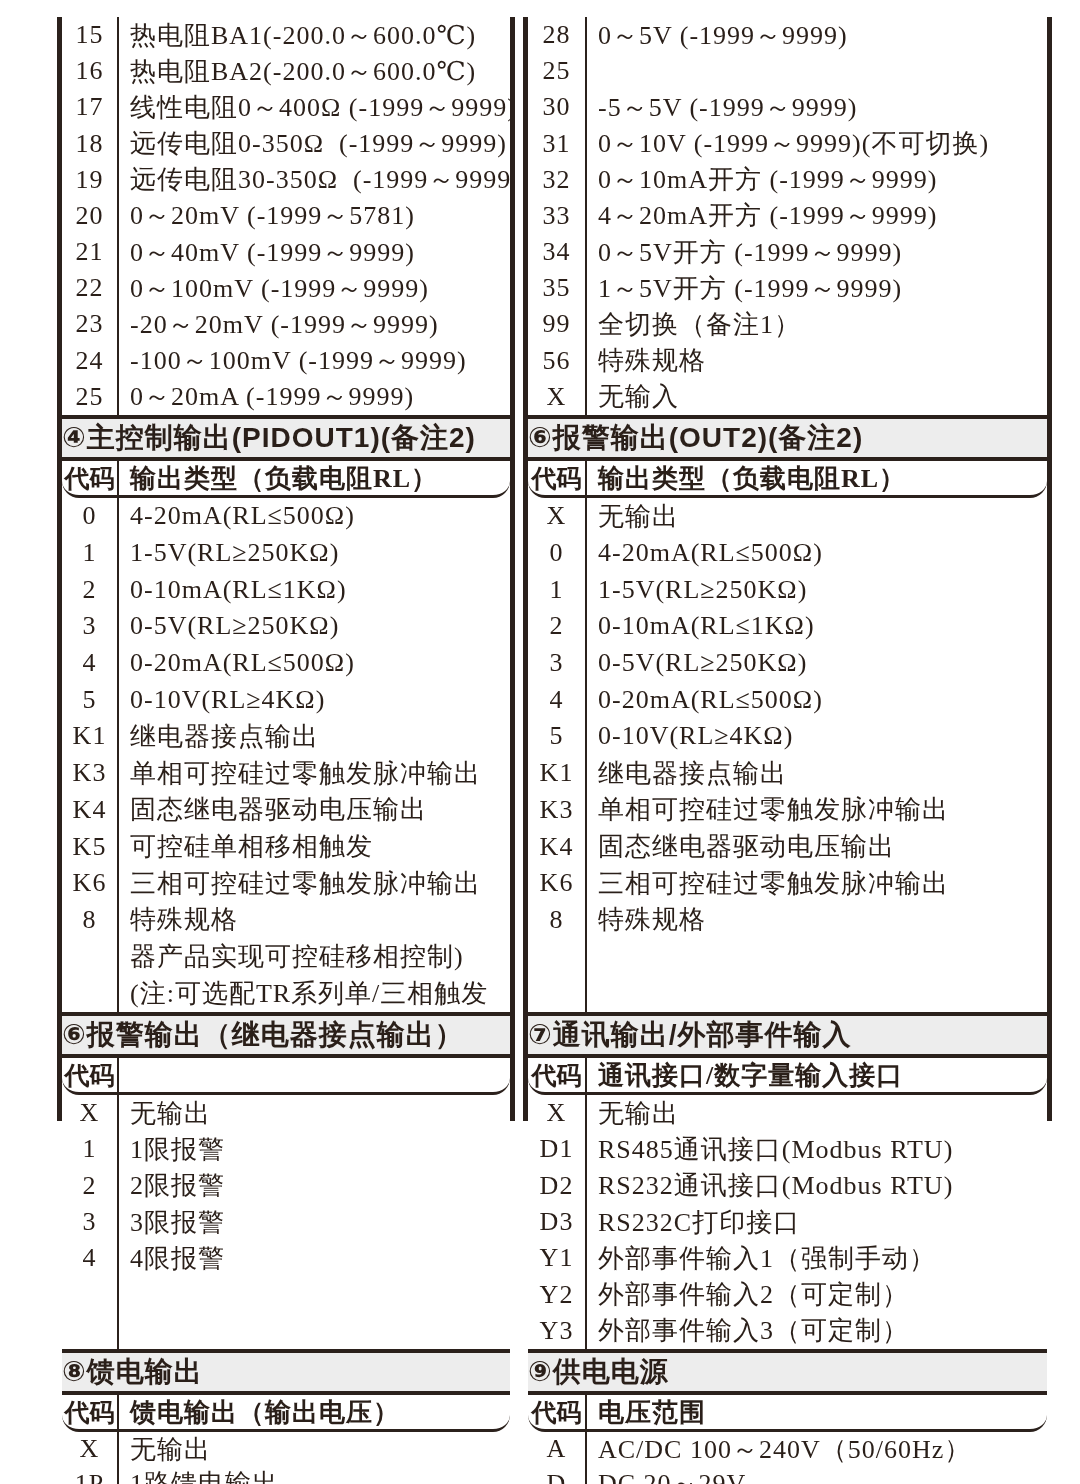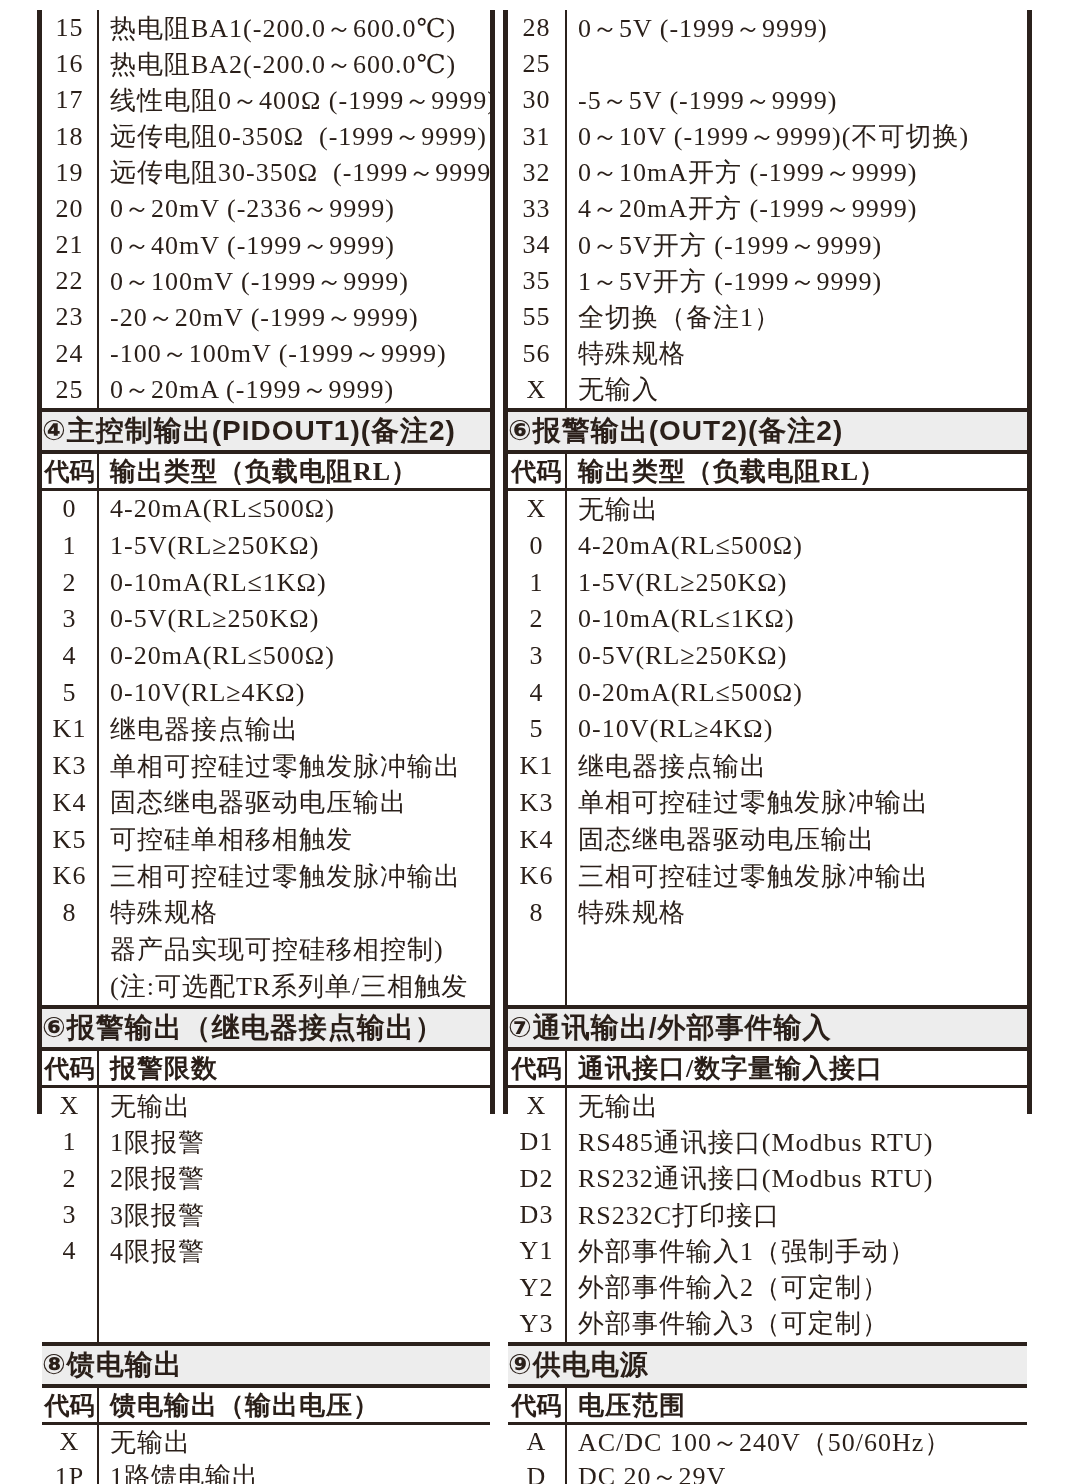--- a/index.html
+++ b/index.html
@@ -6,37 +6,37 @@
     --ink:#2a1f19;
     --border:#2b211c;
     --band_bg:#ededed;
     --bg:#ffffff;
   }
   html,body{margin:0;padding:0;background:var(--bg);}
   body{width:1080px;height:1484px;overflow:hidden;
        font-family:"Liberation Serif","DejaVu Serif",serif;color:var(--ink);}
   .page{position:relative;width:1080px;height:1484px;background:var(--bg);}
 
-  .ptable{position:absolute;top:10px;height:1104px;box-sizing:border-box;
+  .ptable{position:absolute;top:17px;height:1104px;box-sizing:border-box;
           border-left:5px solid var(--border);border-right:5px solid var(--border);
-          background:var(--bg);}
+          background:var(--bg);margin-left:20px;}
   .left-table{left:37px;width:458px;--codew:55px;}
   .right-table{left:503px;width:529px;--codew:57px;}
 
   .sec{position:relative;box-sizing:border-box;overflow:hidden;}
   .vsep{position:absolute;top:0;bottom:0;left:var(--codew);width:2px;background:var(--border);}
 
   .band{box-sizing:border-box;height:46px;
         border-top:4px solid var(--border);border-bottom:4px solid var(--border);
         background:var(--band_bg);display:flex;align-items:center;
         font-weight:bold;font-size:28px;letter-spacing:1px;
         font-family:"Liberation Sans","DejaVu Sans",sans-serif;}
 
   .subhead{box-sizing:border-box;height:37px;border-bottom:3px solid var(--border);
-           display:flex;align-items:center;font-size:26px;font-weight:bold;}
+           display:flex;align-items:center;font-size:26px;font-weight:bold;border-radius:17px;}
   .subhead .tcode{font-size:25px;letter-spacing:0;}
 
   .rows{display:block;}
   .trow{display:flex;align-items:center;height:var(--rh);}
   .tcode{flex:0 0 var(--codew);width:var(--codew);text-align:center;
          font-size:26px;letter-spacing:1px;}
   .tdesc{flex:1;padding-left:13px;font-size:26px;letter-spacing:1px;
          white-space:pre;overflow:hidden;}
 </style>
 </head>
@@ -64,21 +64,21 @@
           <div class="trow">
             <div class="tcode">18</div>
             <div class="tdesc">远传电阻0-350Ω  (-1999～9999)</div>
           </div>
           <div class="trow">
             <div class="tcode">19</div>
             <div class="tdesc">远传电阻30-350Ω  (-1999～9999)</div>
           </div>
           <div class="trow">
             <div class="tcode">20</div>
-            <div class="tdesc">0～20mV (-2336～9999)</div>
+            <div class="tdesc">0～20mV (-1999～5781)</div>
           </div>
           <div class="trow">
             <div class="tcode">21</div>
             <div class="tdesc">0～40mV (-1999～9999)</div>
           </div>
           <div class="trow">
             <div class="tcode">22</div>
             <div class="tdesc">0～100mV (-1999～9999)</div>
           </div>
           <div class="trow">
@@ -165,21 +165,20 @@
         </div>
     </div>
 
     <div class="band">
       <span>⑥报警输出（继电器接点输出）</span>
     </div>
     <div class="sec" style="height:291px">
       <div class="vsep"></div>
       <div class="subhead">
         <div class="tcode">代码</div>
-        <div class="tdesc">报警限数</div>
       </div>
       <div class="rows" style="--rh:36.3px">
           <div class="trow">
             <div class="tcode">X</div>
             <div class="tdesc">无输出</div>
           </div>
           <div class="trow">
             <div class="tcode">1</div>
             <div class="tdesc">1限报警</div>
           </div>
@@ -251,21 +250,21 @@
           </div>
           <div class="trow">
             <div class="tcode">34</div>
             <div class="tdesc">0～5V开方 (-1999～9999)</div>
           </div>
           <div class="trow">
             <div class="tcode">35</div>
             <div class="tdesc">1～5V开方 (-1999～9999)</div>
           </div>
           <div class="trow">
-            <div class="tcode">55</div>
+            <div class="tcode">99</div>
             <div class="tdesc">全切换（备注1）</div>
           </div>
           <div class="trow">
             <div class="tcode">56</div>
             <div class="tdesc">特殊规格</div>
           </div>
           <div class="trow">
             <div class="tcode">X</div>
             <div class="tdesc">无输入</div>
           </div>

